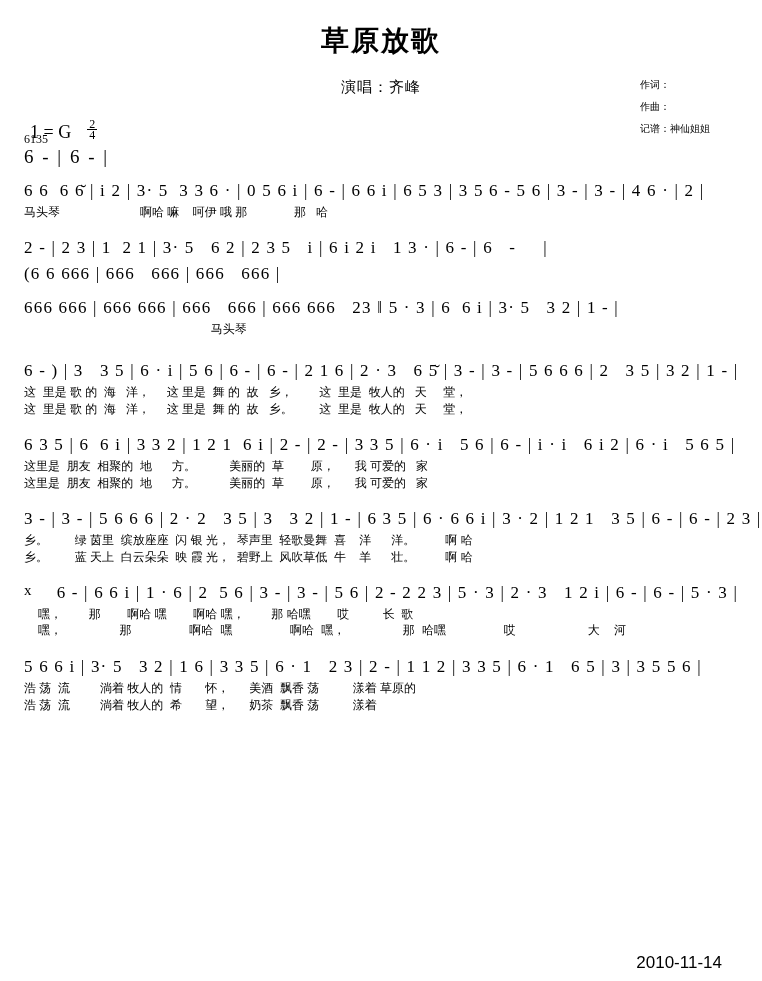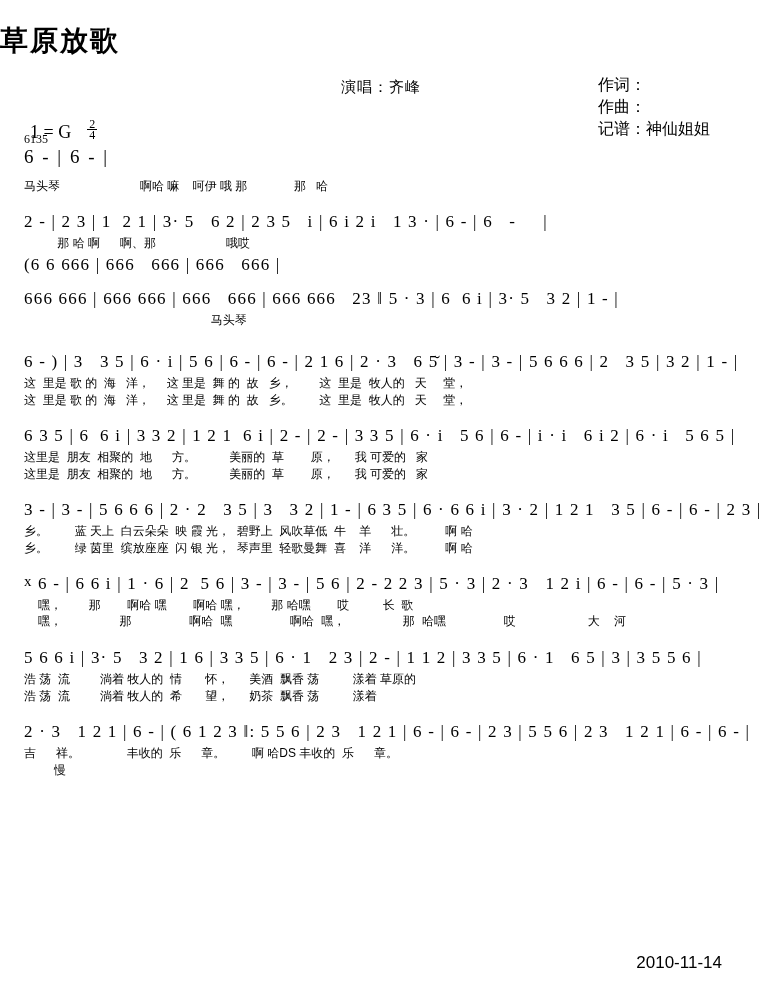--- a/index.html
+++ b/index.html
@@ -15,37 +15,38 @@
     position: relative;
     overflow: hidden;
   }
   .sheet {
     position: relative;
     width: 762px;
     height: 981px;
     box-sizing: border-box;
   }
   .title {
+    text-align: center;
     font-family: "Liberation Serif", serif;
     font-size: 28px;
     font-weight: bold;
     letter-spacing: 2px;
     margin-top: 22px;
   }
   .singer {
     text-align: center;
     font-size: 15px;
     margin-top: 18px;
     letter-spacing: 1px;
   }
   .credits {
     position: absolute;
     top: 52px;
     right: 52px;
-    font-size: 16px;
+    font-size: 10px;
     line-height: 22px;
     text-align: left;
   }
   .credits div {
     white-space: nowrap;
   }
   .keyline {
     position: absolute;
     top: 100px;
     left: 30px;
@@ -152,28 +153,28 @@
   <div class="music">
 
     <div class="sys">
       <span class="pre">6135</span>
       <div class="notes">6 - | 6 - |</div>
     </div>
 
     <div class="spacer-sm"></div>
 
     <div class="sys">
+      <div class="notes small">6 6  6 6̆ | i 2 | 3· 5  3 3 6 · | 0 5 6 i | 6 - | 6 6 i | 6 5 3 | 3 5 6 - 5 6 | 3 - | 3 - | 4 6 · | 2 |</div>
       <div class="lyr">马头琴                        啊哈 嘛    呵伊 哦 那              那   哈</div>
     </div>
 
     <div class="spacer-md"></div>
 
     <div class="sys">
       <div class="notes small">2 - | 2 3 | 1  2 1 | 3· 5   6 2 | 2 3 5   i | 6 i 2 i   1 3 · | 6 - | 6   -     |</div>
-      <div class="lyr">          那 哈 啊      啊、那                     哦哎</div>
       <div class="notes small">(6 6 666 | 666   666 | 666   666 |</div>
     </div>
 
     <div class="spacer-sm"></div>
 
     <div class="sys">
       <div class="notes small">666 666 | 666 666 | 666   666 | 666 666   23 ‖ 5 · 3 | 6  6 i | 3· 5   3 2 | 1 - |</div>
       <div class="lyr">                                                        马头琴</div>
     </div>
 
@@ -193,48 +194,43 @@
     <div class="sys">
       <div class="notes small">6 3 5 | 6  6 i | 3 3 2 | 1 2 1  6 i | 2 - | 2 - | 3 3 5 | 6 · i   5 6 | 6 - | i · i   6 i 2 | 6 · i   5 6 5 |</div>
       <div class="lyr">这里是  朋友  相聚的  地      方。          美丽的  草        原，      我 可爱的   家</div>
       <div class="lyr">这里是  朋友  相聚的  地      方。          美丽的  草        原，      我 可爱的   家</div>
     </div>
 
     <div class="spacer-md"></div>
 
     <div class="sys">
       <div class="notes small">3 - | 3 - | 5 6 6 6 | 2 · 2   3 5 | 3   3 2 | 1 - | 6 3 5 | 6 · 6 6 i | 3 · 2 | 1 2 1   3 5 | 6 - | 6 - | 2 3 |</div>
+      <div class="lyr">乡。        绿 茵里  缤放座座  闪 银 光，  琴声里  轻歌曼舞  喜    洋      洋。         啊 哈</div>
       <div class="lyr">乡。        蓝 天上  白云朵朵  映 霞 光，  碧野上  风吹草低  牛    羊      壮。         啊 哈</div>
-      <div class="lyr">乡。        绿 茵里  缤放座座  闪 银 光，  琴声里  轻歌曼舞  喜    洋      洋。         啊 哈</div>
     </div>
 
     <div class="spacer-md"></div>
 
     <div class="sys">
       <span class="segno">x</span>
-      <div class="notes small" style="padding-left:14px;">6 - | 6 6 i | 1 · 6 | 2  5 6 | 3 - | 3 - | 5 6 | 2 - 2 2 3 | 5 · 3 | 2 · 3   1 2 i | 6 - | 6 - | 5 · 3 |</div>
+      <div class="notes small" style="padding-left:14px;text-align:right;">6 - | 6 6 i | 1 · 6 | 2  5 6 | 3 - | 3 - | 5 6 | 2 - 2 2 3 | 5 · 3 | 2 · 3   1 2 i | 6 - | 6 - | 5 · 3 |</div>
       <div class="lyr" style="padding-left:14px;">嘿，        那        啊哈 嘿        啊哈 嘿，        那 哈嘿        哎          长  歌</div>
       <div class="lyr" style="padding-left:14px;font-family:Liberation Mono, monospace;">嘿，        那        啊哈 嘿        啊哈 嘿，        那 哈嘿        哎          大  河</div>
     </div>
 
     <div class="spacer-md"></div>
 
     <div class="sys">
       <div class="notes small">5 6 6 i | 3· 5   3 2 | 1 6 | 3 3 5 | 6 · 1   2 3 | 2 - | 1 1 2 | 3 3 5 | 6 · 1   6 5 | 3 | 3 5 5 6 |</div>
       <div class="lyr">浩 荡  流         淌着 牧人的  情       怀，      美酒  飘香 荡          漾着 草原的</div>
       <div class="lyr">浩 荡  流         淌着 牧人的  希       望，      奶茶  飘香 荡          漾着</div>
     </div>
 
     <div class="spacer-md"></div>
 
-    <div class="sys">
-      <div class="notes small">2 · 3   1 2 1 | 6 - | ( 6 1 2 3 ‖: 5 5 6 | 2 3   1 2 1 | 6 - | 6 - | 2 3 | 5 5 6 | 2 3   1 2 1 | 6 - | 6 - |</div>
-      <div class="lyr">吉      祥。              丰收的  乐      章。        啊 哈DS 丰收的  乐      章。</div>
-      <div class="lyr">         慢</div>
-    </div>
 
     <div class="spacer-md"></div>
 
     <div class="sys">
     </div>
 
   </div>
 
   <div class="date">2010-11-14</div>
 

